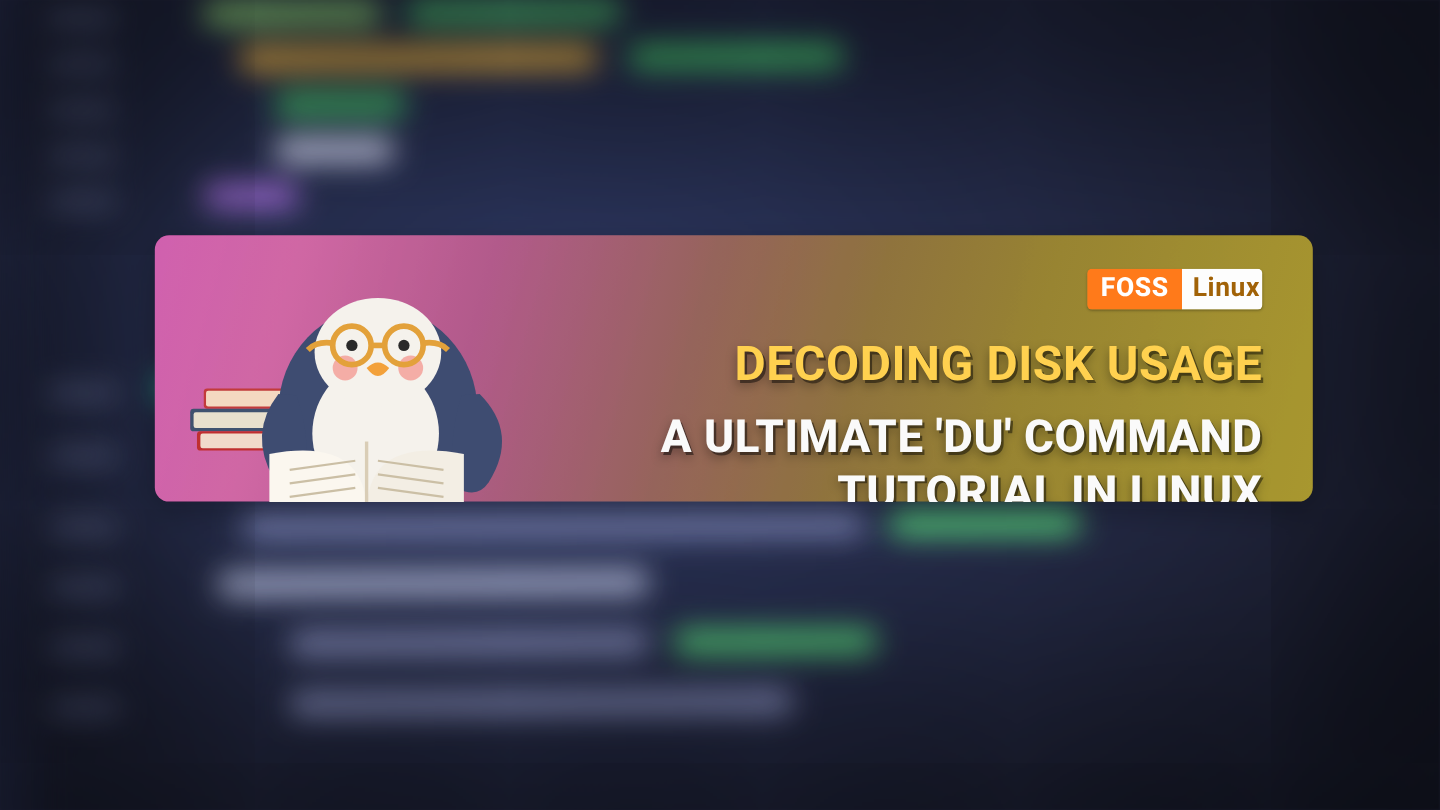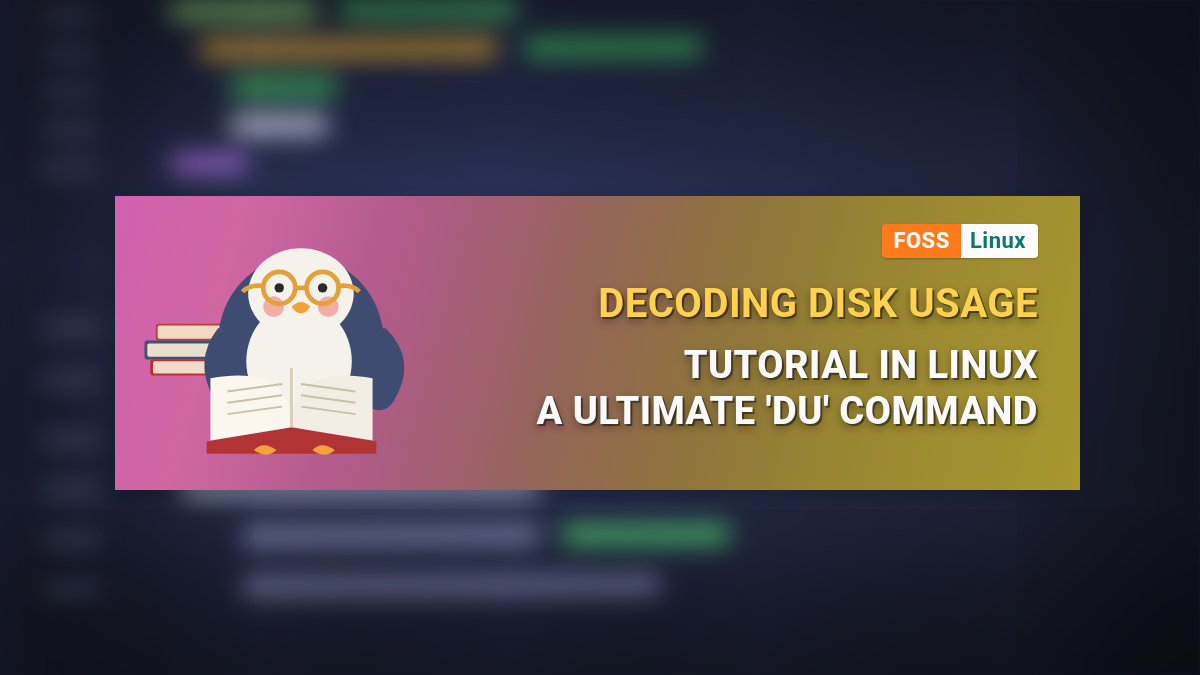--- a/index.html
+++ b/index.html
@@ -48,23 +48,23 @@
 
   .vignette {
     position: absolute; inset: 0;
     box-shadow: inset 0 0 220px 80px rgba(0,0,0,.65);
     pointer-events: none;
   }
 
   
   .banner {
     position: absolute;
-    left: 115px; top: 196px;
-    width: 965px; height: 294px;
-    border-radius: 0;
+    left: 129px; top: 196px;
+    width: 965px; height: 222px;
+    border-radius: 12px;
     background: linear-gradient(105deg,
        #c54a9e 0%,
        #c65595 12%,
        #a74b7e 28%,
        #8d5a52 46%,
        #8a6d3a 60%,
        #927d2c 74%,
        #a18f26 100%);
     overflow: hidden;
     box-shadow: 0 8px 24px rgba(0,0,0,.25);
@@ -99,22 +99,22 @@
     overflow: hidden;
     box-shadow: 0 1px 2px rgba(0,0,0,.25);
   }
   .brand .a {
     background: #ff7a1a;
     color: #fff;
     padding: 6px 11px 6px 11px;
   }
   .brand .b {
     background: #fdfdfd;
-    color: #0f766e;
-    padding: 6px 12px 6px 9px;
+    color: #a16207;
+    padding: 6px 2px 6px 9px;
     font-weight: 700;
   }
 
   .title {
     margin-top: 22px;
     font-size: 40px;
     font-weight: 700;
     color: #ffd14f;
     letter-spacing: .5px;
     text-shadow: 2px 2px 0 rgba(0,0,0,.45), 0 4px 9px rgba(0,0,0,.35);
@@ -236,17 +236,17 @@
 
   <div class="copy">
     <span class="brand">
       <span class="a">FOSS</span>
       <span class="b">Linux</span>
     </span>
 
     <div class="title">DECODING DISK USAGE</div>
 
     <div class="subtitle">
+      <div>A ULTIMATE 'DU' COMMAND</div>
       <div>TUTORIAL IN LINUX</div>
-      <div>A ULTIMATE 'DU' COMMAND</div>
     </div>
   </div>
 </div>
 
 </body></html>

